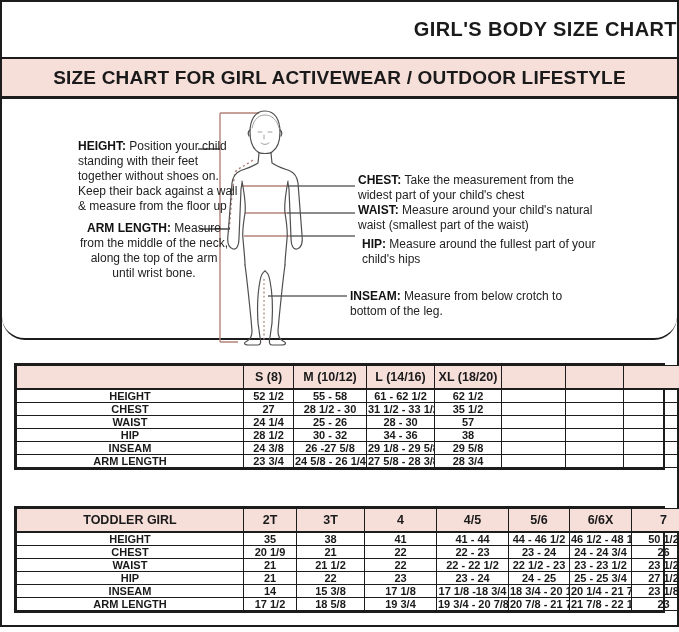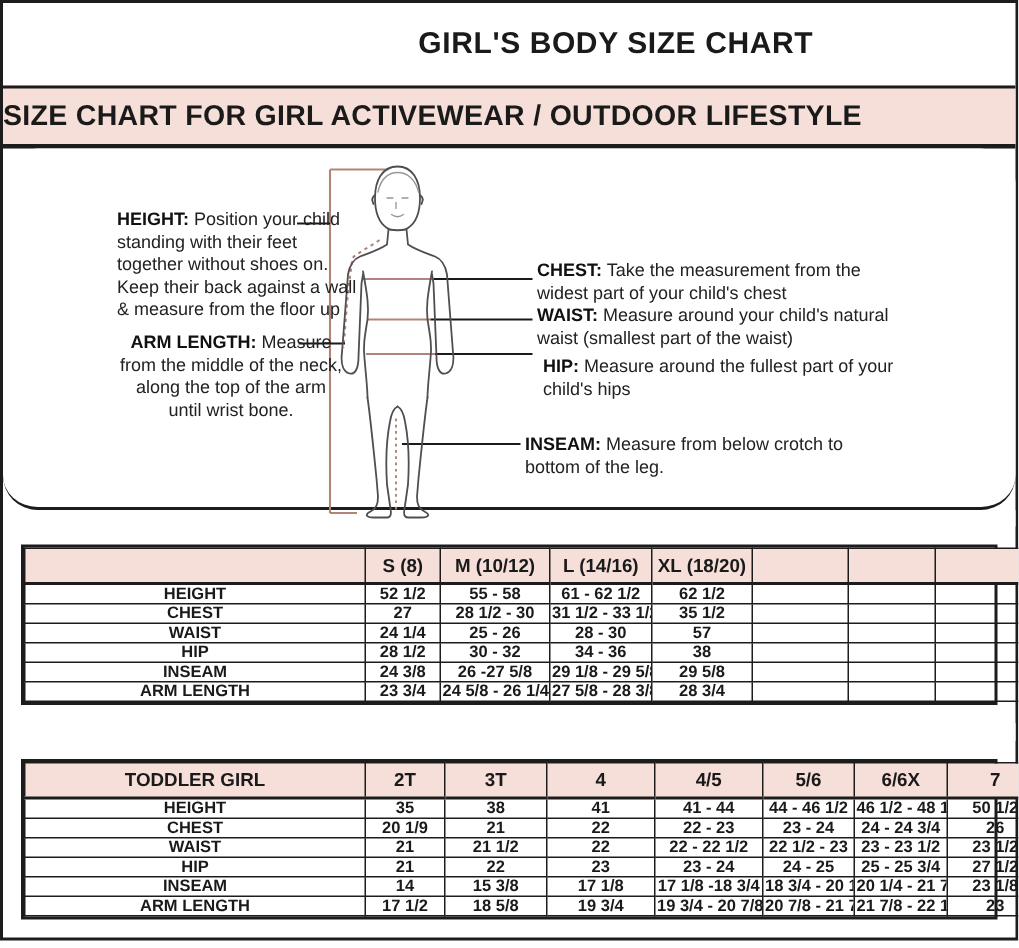--- a/index.html
+++ b/index.html
@@ -2,27 +2,27 @@
 <html><head>
 <meta charset="utf-8">
 <style>
   html,body{margin:0;padding:0;background:#ffffff;}
   .page{position:relative;width:679px;height:632px;background:#fefefe;
         font-family:"Liberation Sans", sans-serif;color:#1a1a1a;overflow:hidden;}
   .doc{position:absolute;left:0;top:0;width:679px;height:627px;
        border:2px solid #1c1c1c;box-sizing:border-box;display:flex;flex-direction:column;background:#ffffff;}
 
   
-  .title-bar{height:61px;display:flex;align-items:center;justify-content:center;
+  .title-bar{height:61px;display:flex;align-items:center;justify-content:flex-end;
              padding-left:142px;box-sizing:border-box;}
   .title-bar h1{margin:0;font-size:20px;font-weight:bold;letter-spacing:.4px;white-space:nowrap;}
 
   
   .banner{height:45px;box-sizing:border-box;border-top:2px solid #1c1c1c;border-bottom:3px solid #1c1c1c;
-          background:#f6ded9;display:flex;align-items:center;}
+          background:#f6ded9;display:flex;align-items:center;justify-content:center;}
   .banner span{font-size:19px;font-weight:bold;letter-spacing:.2px;white-space:nowrap;}
 
   
   .figure-section{position:relative;height:266px;box-sizing:border-box;border-bottom:2px solid #1c1c1c;background:#fff;border-radius:23px;}
   .figure-section svg{position:absolute;left:0;top:0;}
   .ann{position:absolute;font-size:12px;line-height:15px;color:#222;}
   .ann b{font-weight:bold;color:#111;}
   .ann-height{left:76px;top:40px;width:160px;}
   .ann-arm{left:76px;top:122px;width:152px;text-align:center;}
   .ann-chest{left:356px;top:74px;width:238px;}

